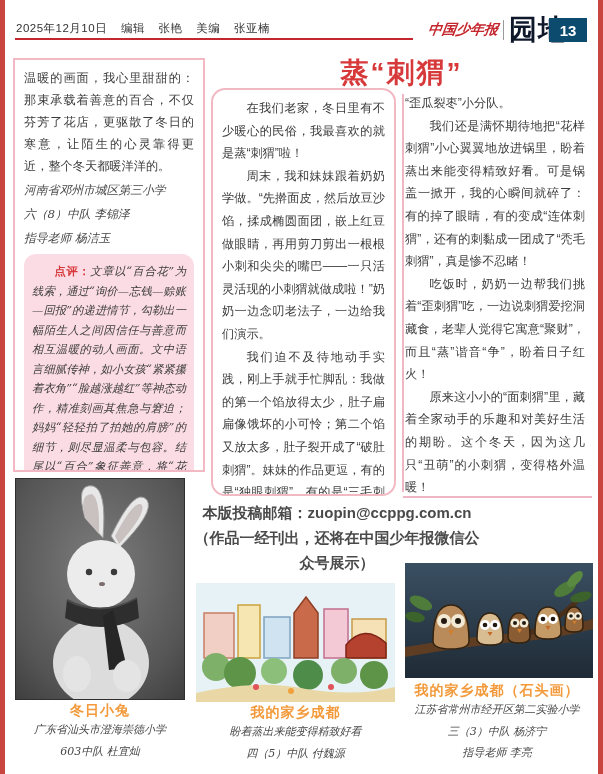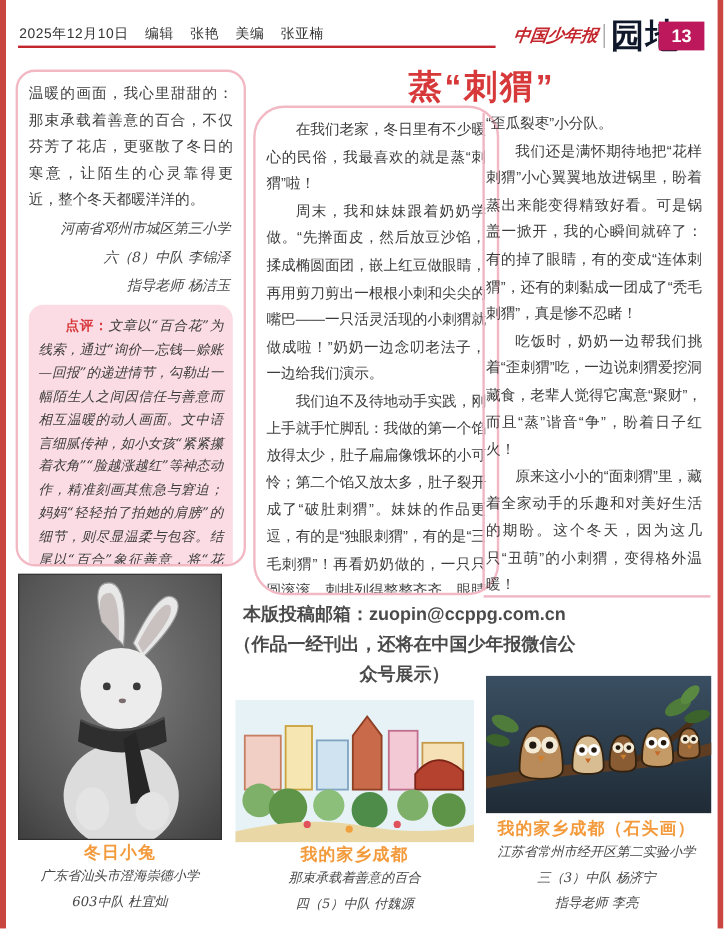--- a/index.html
+++ b/index.html
@@ -13,42 +13,42 @@
 
   
   .hdr-date{position:absolute;left:16px;top:21px;font-size:11.5px;color:#333;letter-spacing:.5px;}
   .hdr-date span{margin-right:10px;}
   .hdr-rule{position:absolute;left:15px;top:38px;width:398px;height:2px;background:#c4262d;}
   .masthead{position:absolute;left:428px;top:18px;height:24px;display:flex;align-items:center;}
   .masthead .logo{font-family:"DejaVu Serif",serif;font-style:italic;font-weight:bold;
     color:#c4262d;font-size:14px;transform:skewX(-8deg);letter-spacing:0px;white-space:nowrap;}
   .masthead .divider{width:1px;height:20px;background:#9a9a9a;margin:0 5px;}
   .masthead .section{font-size:28px;font-weight:bold;color:#0f172a;letter-spacing:1px;}
-  .pagenum{position:absolute;left:549px;top:18px;width:38px;height:24px;background:#be185d;
+  .pagenum{position:absolute;left:549px;top:18px;width:38px;height:24px;background:#0c4a6e;
     color:#fff;font-size:15px;font-weight:bold;display:flex;align-items:center;justify-content:center;}
 
   
   .main-title{position:absolute;left:211px;top:54px;width:381px;text-align:center;
     font-size:28px;font-weight:bold;color:#d7393b;letter-spacing:2px;}
 
   
   .left-box{position:absolute;left:13px;top:58px;width:192px;height:414px;
-    border:2px solid #f2b9c5;border-radius:16px;box-sizing:border-box;
+    border:2px solid #f2b9c5;border-radius:0;box-sizing:border-box;
     padding:7px 9px 6px 9px;overflow:hidden;}
   .body-text{font-size:12.2px;line-height:22px;text-align:justify;color:#3c3c3c;margin:0;}
   .attrib{font-family:"DejaVu Serif",serif;font-style:italic;font-size:11.8px;color:#474747;
-    text-align:right;line-height:22px;margin:2px 2px 0 0;}
+    text-align:left;line-height:22px;margin:2px 2px 0 0;}
   .comment-box{background:#fbdce5;border-radius:12px;margin-top:5px;padding:8px 8px 6px 8px;}
   .comment-box p{font-family:"DejaVu Serif",serif;font-style:italic;font-size:11.3px;
     line-height:19.5px;text-align:justify;color:#3c3c3c;margin:0;text-indent:2em;}
   .comment-box .lbl{color:#d7393b;font-weight:bold;font-style:normal;}
 
   
-  .mid-box{position:absolute;left:211px;top:88px;width:205px;height:408px;
-    border:2px solid #f2b9c5;border-radius:26px;box-sizing:border-box;
+  .mid-box{position:absolute;left:211px;top:88px;width:185px;height:408px;
+    border:2px solid #f2b9c5;border-radius:14px;box-sizing:border-box;
     padding:7px 9px;overflow:hidden;}
   .para{font-size:12.2px;line-height:22.6px;text-align:justify;color:#3c3c3c;margin:0;text-indent:2em;}
   .para.noindent{text-indent:0;}
 
   
   .right-rule-v{position:absolute;left:402px;top:94px;width:2px;height:398px;background:#f0b6c4;}
   .right-col{position:absolute;left:405px;top:92px;width:180px;height:404px;overflow:hidden;}
   .right-rule-h{position:absolute;left:403px;top:496px;width:189px;height:2px;background:#f0b6c4;}
 
   
@@ -232,21 +232,21 @@
     </svg>
   </div>
 
   <div class="caption cap-rabbit">
     <div class="cap-title">冬日小兔</div>
     <div class="cap-line">广东省汕头市澄海崇德小学</div>
     <div class="cap-line">603中队 杜宜灿</div>
   </div>
   <div class="caption cap-chengdu">
     <div class="cap-title">我的家乡成都</div>
-    <div class="cap-line">那束承载着善意的百合</div>
+    <div class="cap-line">盼着蒸出来能变得精致好看</div>
     <div class="cap-line">四（5）中队 付魏源</div>
   </div>
   <div class="caption cap-owls">
     <div class="cap-title">我的家乡成都（石头画）</div>
     <div class="cap-line">江苏省常州市经开区第二实验小学</div>
     <div class="cap-line">三（3）中队 杨济宁</div>
     <div class="cap-line">指导老师 李亮</div>
   </div>
 </div>
 

